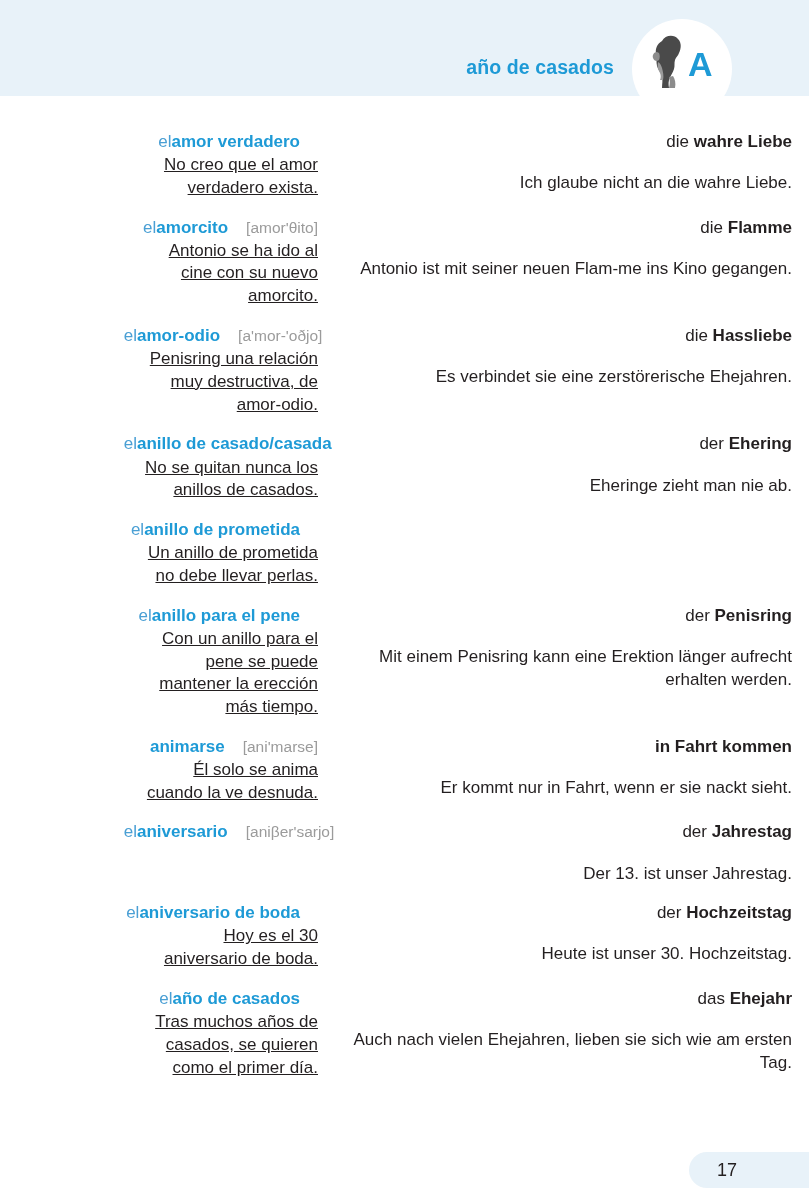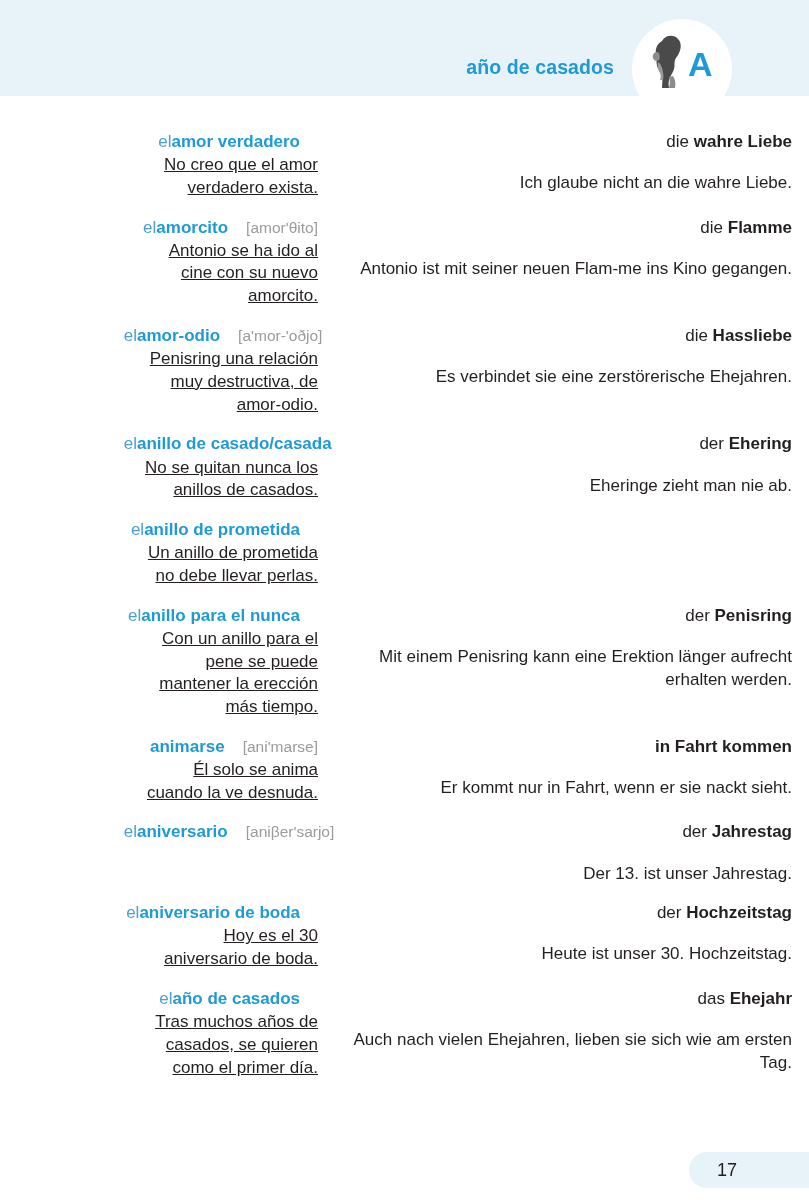--- a/index.html
+++ b/index.html
@@ -245,21 +245,21 @@
       <div class="col-es">
         <div class="hw-line"><span class="art-es">el</span><span class="headword">anillo de prometida</span><span class="ipa"></span></div>
         <div class="example-es">Un anillo de prometida no debe llevar perlas.</div>
       </div>
     </div>
   </div>
 
   <div class="entry">
     <div class="entry-cols">
       <div class="col-es">
-        <div class="hw-line"><span class="art-es">el</span><span class="headword">anillo para el nunca</span><span class="ipa"></span></div>
+        <div class="hw-line"><span class="art-es">el</span><span class="headword">anillo para el pene</span><span class="ipa"></span></div>
         <div class="example-es">Con un anillo para el pene se puede mantener la erección más tiempo.</div>
       </div>
       <div class="col-de">
         <div class="de-head"><span class="de-art">der </span><span class="de-word">Penisring</span></div>
         <div class="example-de">Mit einem Penisring kann eine Erektion länger aufrecht erhalten werden.</div>
       </div>
     </div>
   </div>
 
   <div class="entry">

